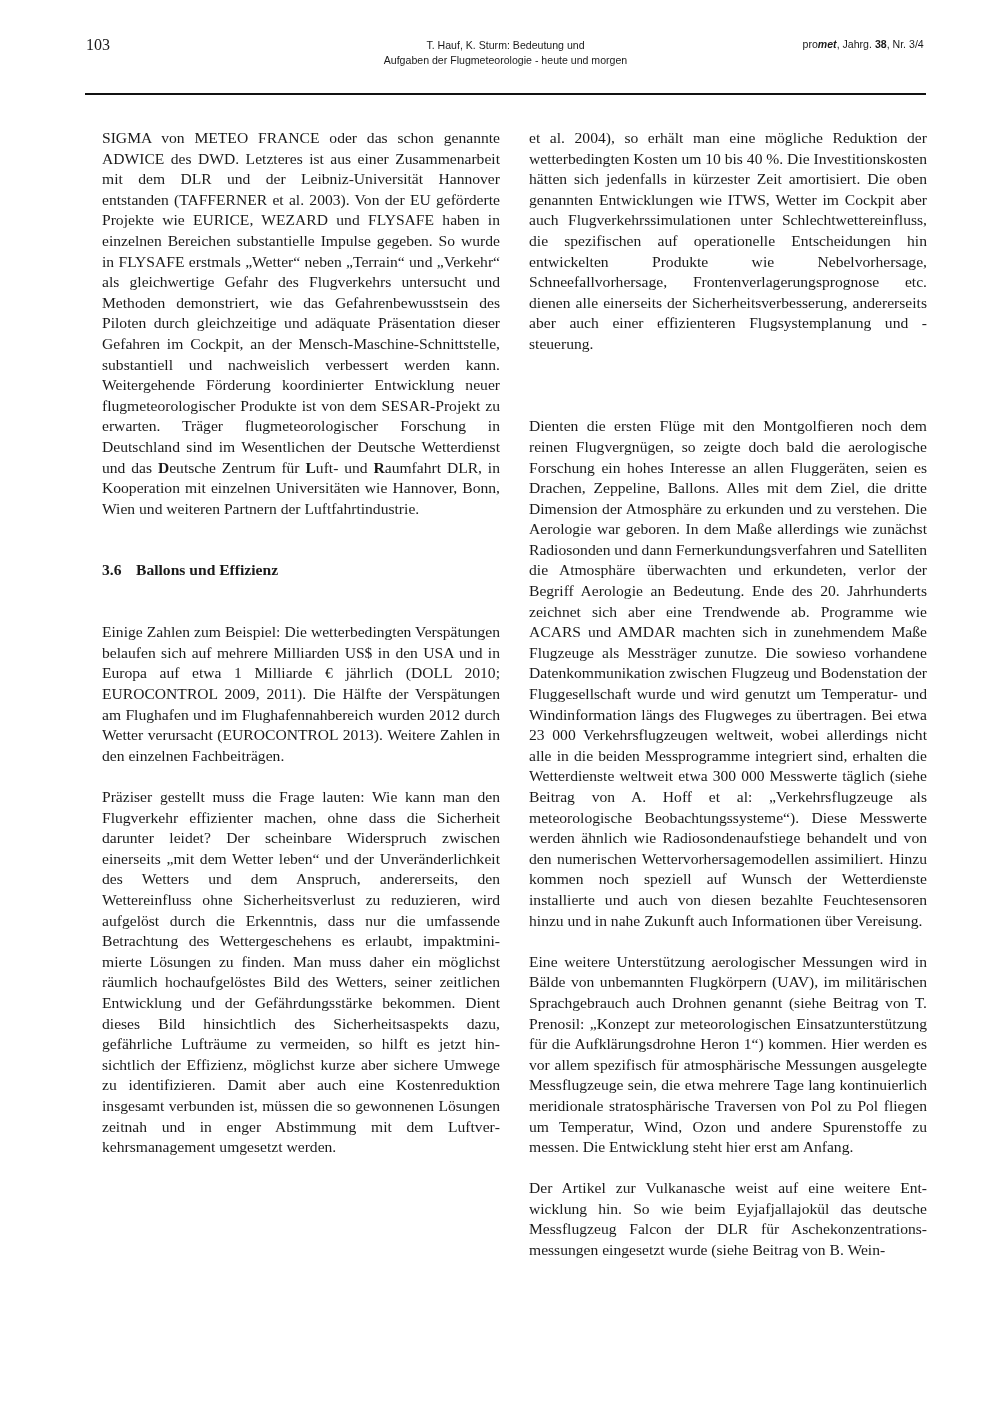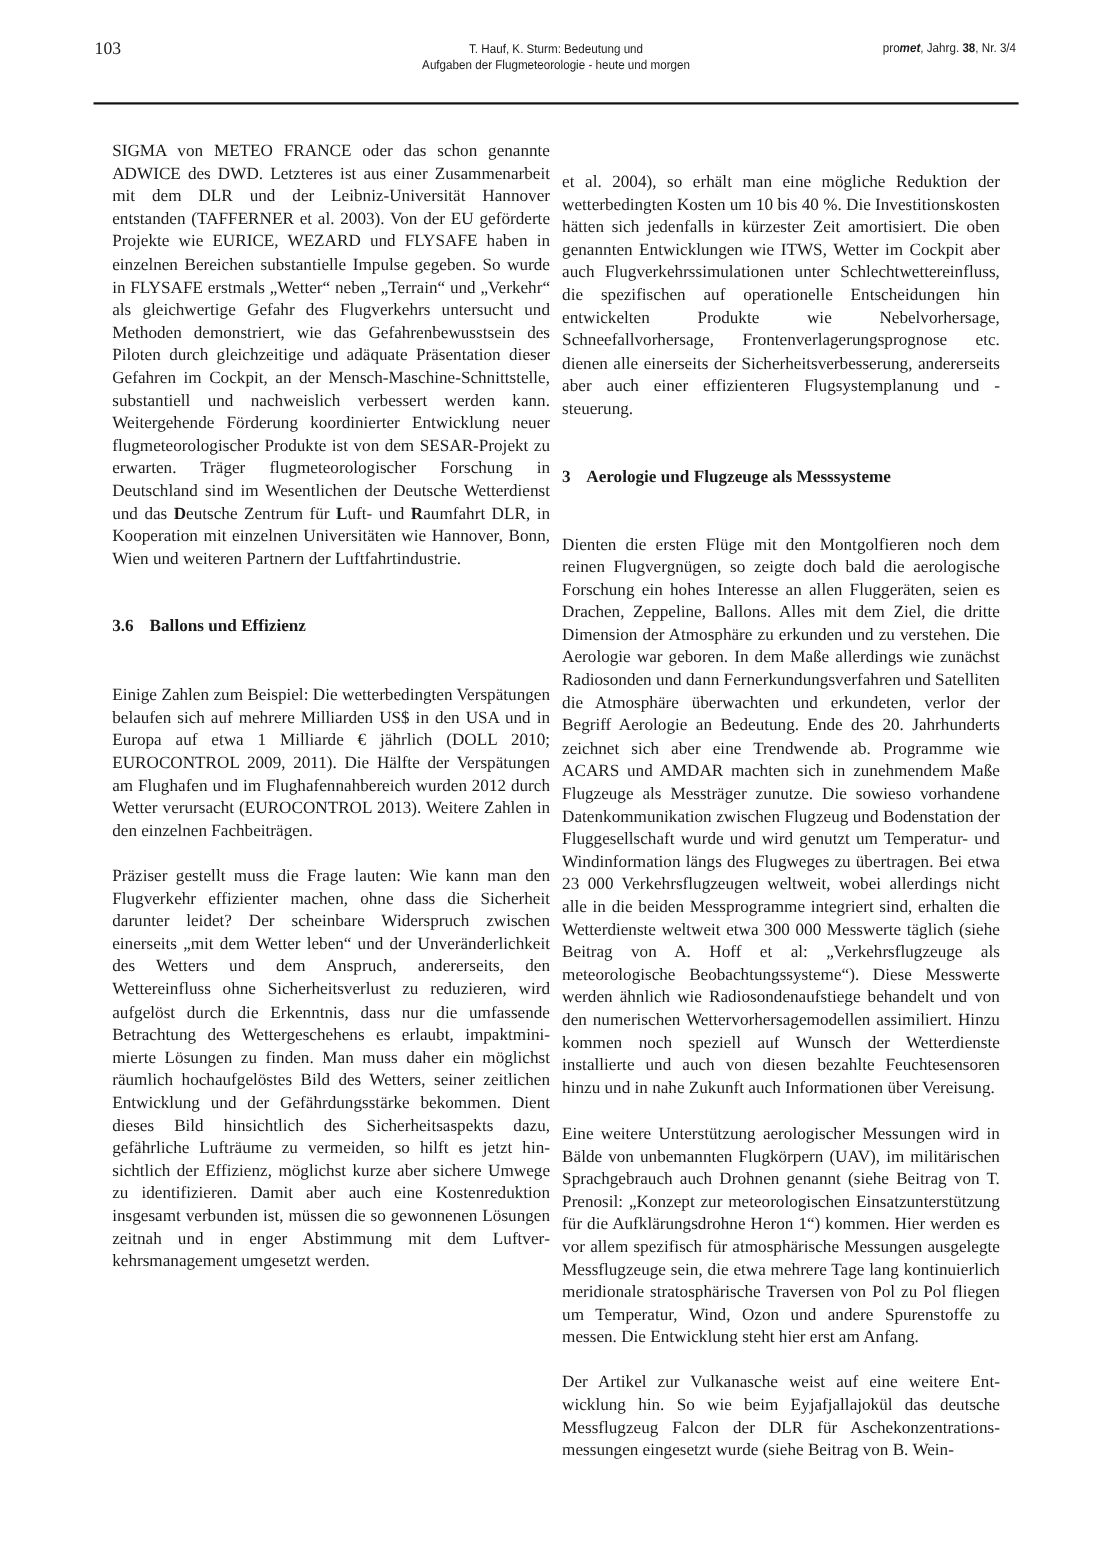--- a/index.html
+++ b/index.html
@@ -7,21 +7,21 @@
   .page-header { position: absolute; left: 85px; top: 36px; width: 841px; height: 58px; }
   .page-number { position: absolute; left: 1px; top: 0; font-family: "Liberation Serif", serif; font-size: 16px; }
   .running-title { position: absolute; left: 0; right: 0; top: 2px; text-align: center; font-family: "Liberation Sans", sans-serif; font-size: 11.5px; line-height: 15px; transform: scaleX(0.92); }
   .journal-info { position: absolute; right: 2px; top: 2px; font-family: "Liberation Sans", sans-serif; font-size: 11.5px; transform: scaleX(0.92); transform-origin: right center; }
   .journal-info .met { font-weight: bold; font-style: italic; }
   .journal-info .vol { font-weight: bold; }
   .header-rule { position: absolute; left: 85px; top: 93px; width: 841px; height: 2px; background: #111; }
 
   .column { position: absolute; top: 128px; width: 398px; font-family: "Liberation Serif", serif; font-size: 15.6px; line-height: 20.6px; text-align: justify; hyphens: manual; }
   .col-left { left: 86px; margin-left: 16px; }
-  .col-right { left: 511px; margin-top: 28px; }
+  .col-right { left: 529px; }
   .column p { margin: 0 0 20.6px 0; }
   .column p.last { margin-bottom: 0; }
   .section-heading { margin: 0 0 20.6px 0; font-weight: bold; font-size: 15.6px; line-height: 20.6px; }
   .section-heading .num { display: inline-block; width: 34px; }
   .section-heading .num.short { width: 22px; }
   .spacer { height: 20.6px; }
   b.ini { font-weight: bold; }
 </style>
 </head>
 <body>
@@ -41,18 +41,17 @@
   <div class="spacer"></div>
   <h2 class="section-heading"><span class="num">3.6</span><span>Ballons und Effizienz</span></h2>
   <div class="spacer"></div>
   <p>Einige Zahlen zum Beispiel: Die wetterbedingten Verspä­tungen belaufen sich auf mehrere Milliarden US$ in den USA und in Europa auf etwa 1 Milliarde € jährlich (DOLL 2010; EUROCONTROL 2009, 2011). Die Hälfte der Ver­spätungen am Flughafen und im Flughafennahbereich wurden 2012 durch Wetter verursacht (EUROCONTROL 2013). Weitere Zahlen in den einzelnen Fachbeiträgen.</p>
   <p>Präziser gestellt muss die Frage lauten: Wie kann man den Flugverkehr effizienter machen, ohne dass die Sicherheit darunter leidet? Der scheinbare Widerspruch zwischen einerseits „mit dem Wetter leben“ und der Unveränder­lichkeit des Wetters und dem Anspruch, andererseits, den Wettereinfluss ohne Sicherheitsverlust zu reduzieren, wird aufgelöst durch die Erkenntnis, dass nur die umfassende Betrachtung des Wettergeschehens es erlaubt, impaktmini­mierte Lösungen zu finden. Man muss daher ein möglichst räumlich hochaufgelöstes Bild des Wetters, seiner zeitli­chen Entwicklung und der Gefährdungsstärke bekommen. Dient dieses Bild hinsichtlich des Sicherheitsaspekts dazu, gefährliche Lufträume zu vermeiden, so hilft es jetzt hin­sichtlich der Effizienz, möglichst kurze aber sichere Umwe­ge zu identifizieren. Damit aber auch eine Kostenreduktion insgesamt verbunden ist, müssen die so gewonnenen Lö­sungen zeitnah und in enger Abstimmung mit dem Luftver­kehrsmanagement umgesetzt werden.</p>
 </div>
 
 <div class="column col-right">
   <p>et al. 2004), so erhält man eine mögliche Reduktion der wetterbedingten Kosten um 10 bis 40 %. Die Investiti­onskosten hätten sich jedenfalls in kürzester Zeit amor­tisiert. Die oben genannten Entwicklungen wie ITWS, Wetter im Cockpit aber auch Flugverkehrssimulationen unter Schlechtwettereinfluss, die spezifischen auf opera­tionelle Entscheidungen hin entwickelten Produkte wie Nebelvorhersage, Schneefallvorhersage, Frontenverlage­rungsprognose etc. dienen alle einerseits der Sicherheits­verbesserung, andererseits aber auch einer effizienteren Flugsystemplanung und -steuerung.</p>
   <div class="spacer"></div>
-  <h2 class="section-heading"><span class="num short">3</span><span>Aerologie und Flugzeuge als Messsysteme</span></h2>
   <div class="spacer"></div>
   <p>Dienten die ersten Flüge mit den Montgolfieren noch dem reinen Flugvergnügen, so zeigte doch bald die aerologische Forschung ein hohes Interesse an allen Fluggeräten, seien es Drachen, Zeppeline, Ballons. Alles mit dem Ziel, die dritte Dimension der Atmosphäre zu erkunden und zu ver­stehen. Die Aerologie war geboren. In dem Maße allerdings wie zunächst Radiosonden und dann Fernerkundungsver­fahren und Satelliten die Atmosphäre überwachten und erkundeten, verlor der Begriff Aerologie an Bedeutung. Ende des 20. Jahrhunderts zeichnet sich aber eine Trend­wende ab. Programme wie ACARS und AMDAR mach­ten sich in zunehmendem Maße Flugzeuge als Messträger zunutze. Die sowieso vorhandene Datenkommunikation zwischen Flugzeug und Bodenstation der Fluggesellschaft wurde und wird genutzt um Temperatur- und Windinfor­mation längs des Flugweges zu übertragen. Bei etwa 23 000 Verkehrsflugzeugen weltweit, wobei allerdings nicht alle in die beiden Messprogramme integriert sind, erhalten die Wetterdienste weltweit etwa 300 000 Messwerte täg­lich (siehe Beitrag von A. Hoff et al: „Verkehrsflugzeuge als meteorologische Beobachtungssysteme“). Diese Mess­werte werden ähnlich wie Radiosondenaufstiege behan­delt und von den numerischen Wettervorhersagemodellen assimiliert. Hinzu kommen noch speziell auf Wunsch der Wetterdienste installierte und auch von diesen bezahlte Feuchtesensoren hinzu und in nahe Zukunft auch Infor­mationen über Vereisung.</p>
   <p>Eine weitere Unterstützung aerologischer Messungen wird in Bälde von unbemannten Flugkörpern (UAV), im mili­tärischen Sprachgebrauch auch Drohnen genannt (siehe Beitrag von T. Prenosil: „Konzept zur meteorologischen Einsatzunterstützung für die Aufklärungsdrohne Heron 1“) kommen. Hier werden es vor allem spezifisch für at­mosphärische Messungen ausgelegte Messflugzeuge sein, die etwa mehrere Tage lang kontinuierlich meridionale stratosphärische Traversen von Pol zu Pol fliegen um Tem­peratur, Wind, Ozon und andere Spurenstoffe zu messen. Die Entwicklung steht hier erst am Anfang.</p>
   <p class="last">Der Artikel zur Vulkanasche weist auf eine weitere Ent­wicklung hin. So wie beim Eyjafjallajokül das deutsche Messflugzeug Falcon der DLR für Aschekonzentrations­messungen eingesetzt wurde (siehe Beitrag von B. Wein-</p>
 </div>
 
 </body></html>

